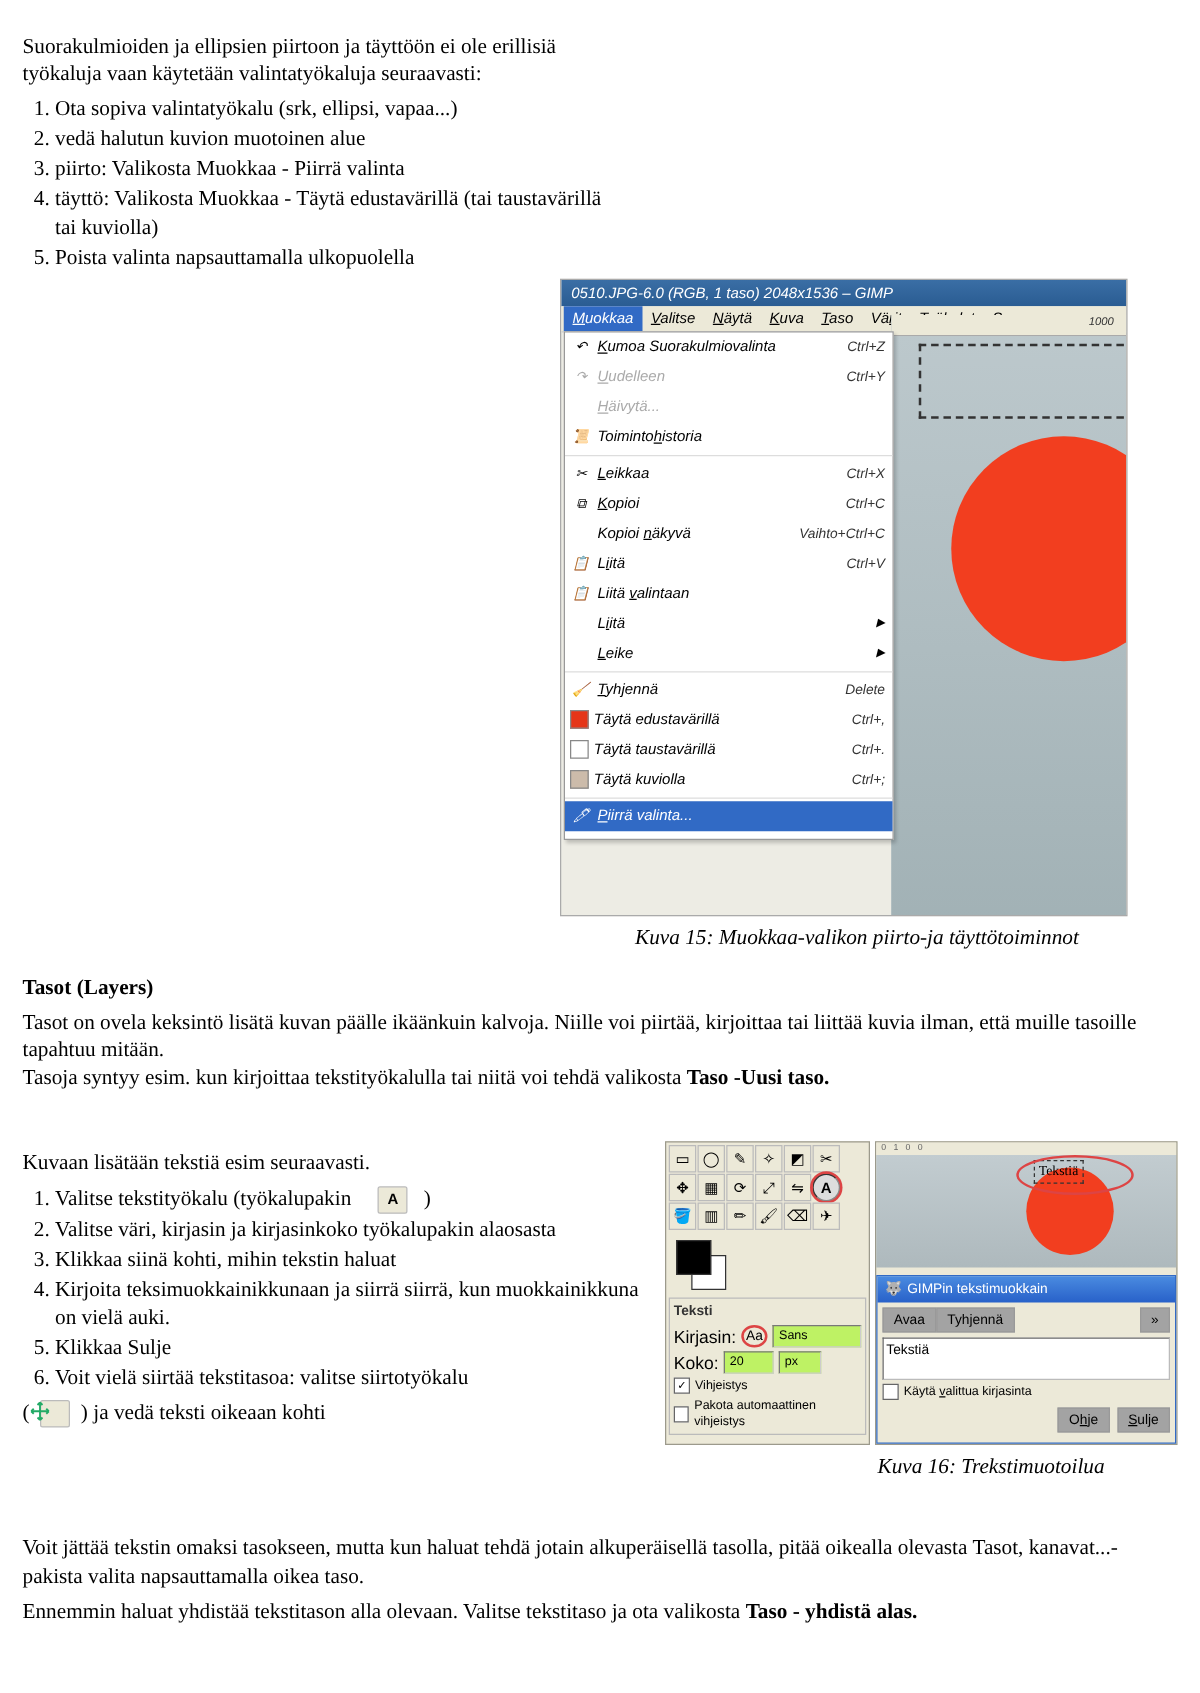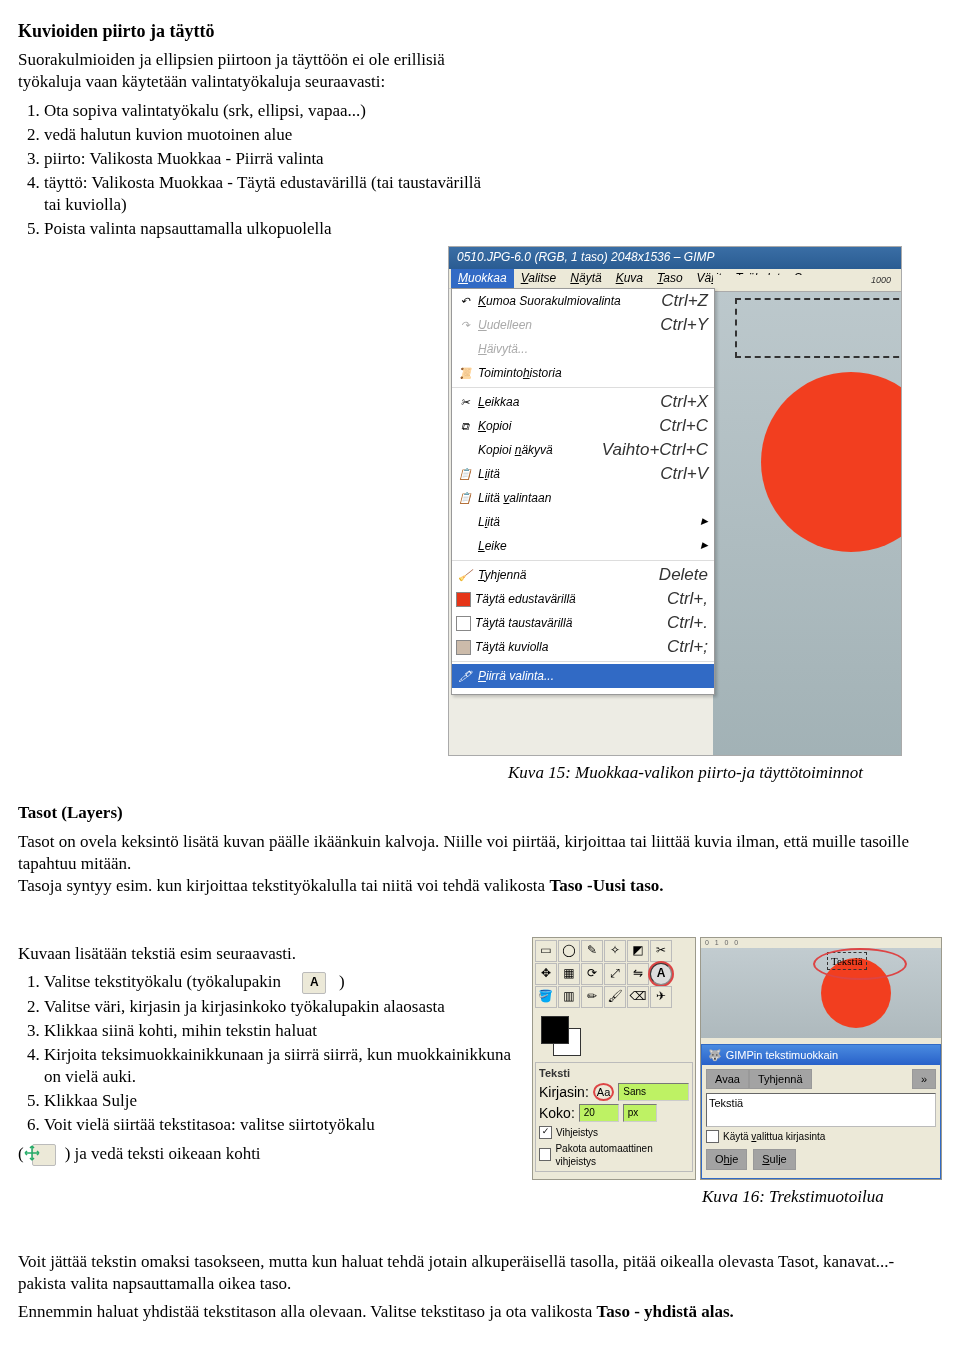--- a/index.html
+++ b/index.html
@@ -68,21 +68,21 @@
   .gimp-menu-item .mi-icon {
     width: 18px;
     height: 16px;
     display: flex;
     align-items: center;
     justify-content: center;
     font-size: 11px;
   }
   .gimp-menu-item .mi-label { flex: 1; padding-left: 4px; }
   .gimp-menu-item .mi-label u { text-decoration: underline; }
-  .gimp-menu-item .mi-shortcut { color: #333; font-size: 17px; }
+  .gimp-menu-item .mi-shortcut { color: #333; font-size: 11px; }
   .gimp-menu-item.disabled { color: #aaa; }
   .gimp-menu-item.sel { background: #316ac5; color: #fff; }
   .gimp-menu .sep { border-top: 1px solid #ddd; margin: 2px 0; }
   .gimp-menu-item .submenu-arrow { font-size: 9px; margin-left: 4px; }
   .gimp-bg {
     position: absolute;
     top: 28px;
     left: 264px;
     right: 0;
     bottom: 0;
@@ -255,21 +255,20 @@
   }
   .inline-icon.move svg { width: 16px; height: 16px; }
   .spacer { height: 6px; }
   .hang { padding-left: 24px; text-indent: -24px; }
 </style>
 </head>
 <body>
 
 <div class="top-section clearfix">
   <div class="left-col">
-    <div class="bold" style="font-size:18px;">Kuvioiden piirto ja täyttö</div>
     <div class="spacer"></div>
     <div>Suorakulmioiden ja ellipsien piirtoon ja täyttöön ei ole erillisiä työkaluja vaan käytetään valintatyökaluja seuraavasti:</div>
     <ol>
       <li>Ota sopiva valintatyökalu (srk, ellipsi, vapaa...)</li>
       <li>vedä halutun kuvion muotoinen alue</li>
       <li>piirto: Valikosta Muokkaa - Piirrä valinta</li>
       <li>täyttö: Valikosta Muokkaa - Täytä edustavärillä (tai taustavärillä tai kuviolla)</li>
       <li>Poista valinta napsauttamalla ulkopuolella</li>
     </ol>
   </div>
@@ -500,21 +499,21 @@
               <div class="wbtn">Avaa</div>
               <div class="wbtn">Tyhjennä</div>
               <div style="flex:1"></div>
               <div class="wbtn">»</div>
             </div>
             <div class="textarea">Tekstiä</div>
             <div class="chk">
               <span class="box"></span>
                 <span>Käytä <u>v</u>alittua kirjasinta</span>
             </div>
-            <div class="btnrow" style="margin-top:6px;justify-content:flex-start;gap:6px">
+            <div class="btnrow" style="margin-top:6px;justify-content:flex-end;gap:6px">
               <div class="wbtn">O<u>h</u>je</div>
               <div class="wbtn"><u>S</u>ulje</div>
             </div>
           </div>
         </div>
       </div>
 
     </div>
     <div style="font-style:italic; margin-top:6px; margin-left:170px;">Kuva 16: Trekstimuotoilua</div>
   </div>

